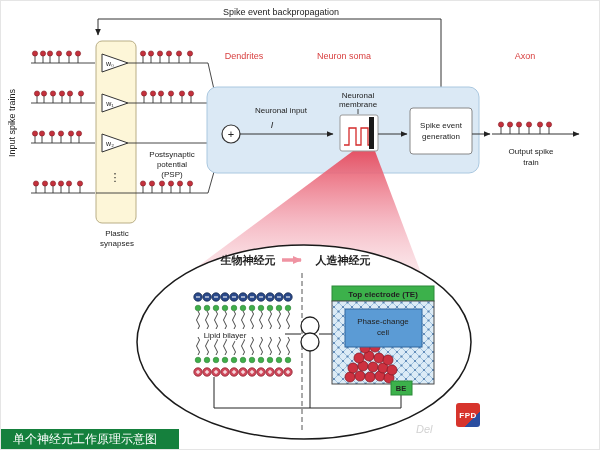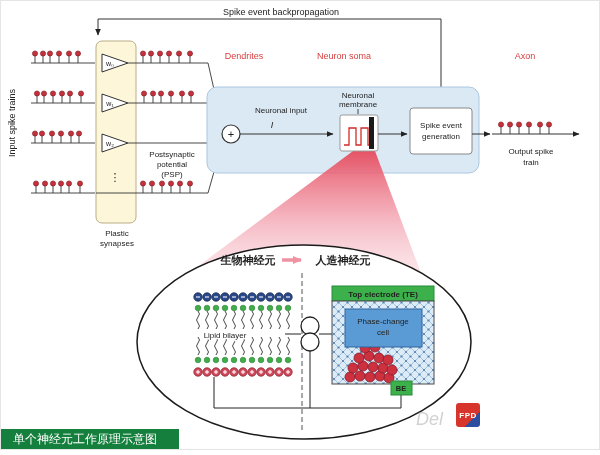--- a/index.html
+++ b/index.html
@@ -3,21 +3,21 @@
 <meta charset="utf-8">
 <style>
   html,body{margin:0;padding:0;background:#fff;}
   .canvas{position:relative;width:600px;height:450px;background:#fff;border:1px solid #e5e5e5;box-sizing:border-box;overflow:hidden;font-family:"Liberation Sans","DejaVu Sans",sans-serif;}
   .canvas svg{position:absolute;left:0;top:0;}
   svg text{font-family:"Liberation Sans","DejaVu Sans",sans-serif;fill:#222;}
   .tc{text-anchor:middle;}
   .red{fill:#d84040;}
   .caption{position:absolute;left:0;top:428px;width:178px;height:21px;background:#15803d;color:#fff;font-size:12px;line-height:21px;padding-left:12px;box-sizing:border-box;white-space:nowrap;}
   .watermark{position:absolute;left:455px;top:402px;display:flex;align-items:center;gap:6px;}
-  .wm-faint{position:absolute;left:-40px;top:6px;font-size:18px;color:#9a9a9a;opacity:.45;font-style:italic;}
+  .wm-faint{position:absolute;left:-40px;top:20px;font-size:11px;color:#9a9a9a;opacity:.45;font-style:italic;}
   .wm-logo{width:24px;height:24px;border-radius:3px;background:linear-gradient(135deg,#d7342c 68%,#2b4ea0 68%);color:#fff;font-size:8px;font-weight:bold;display:flex;align-items:center;justify-content:center;letter-spacing:.5px;text-align:right;}
   .wm-name{font-size:17px;font-weight:bold;color:#2b2b2b;letter-spacing:1px;line-height:18px;}
   .wm-url{font-size:12.5px;color:#666;letter-spacing:.5px;line-height:14px;}
 </style>
 </head>
 <body>
 
 <div class="canvas">
 
 <svg width="600" height="455" viewBox="0 0 600 455">

